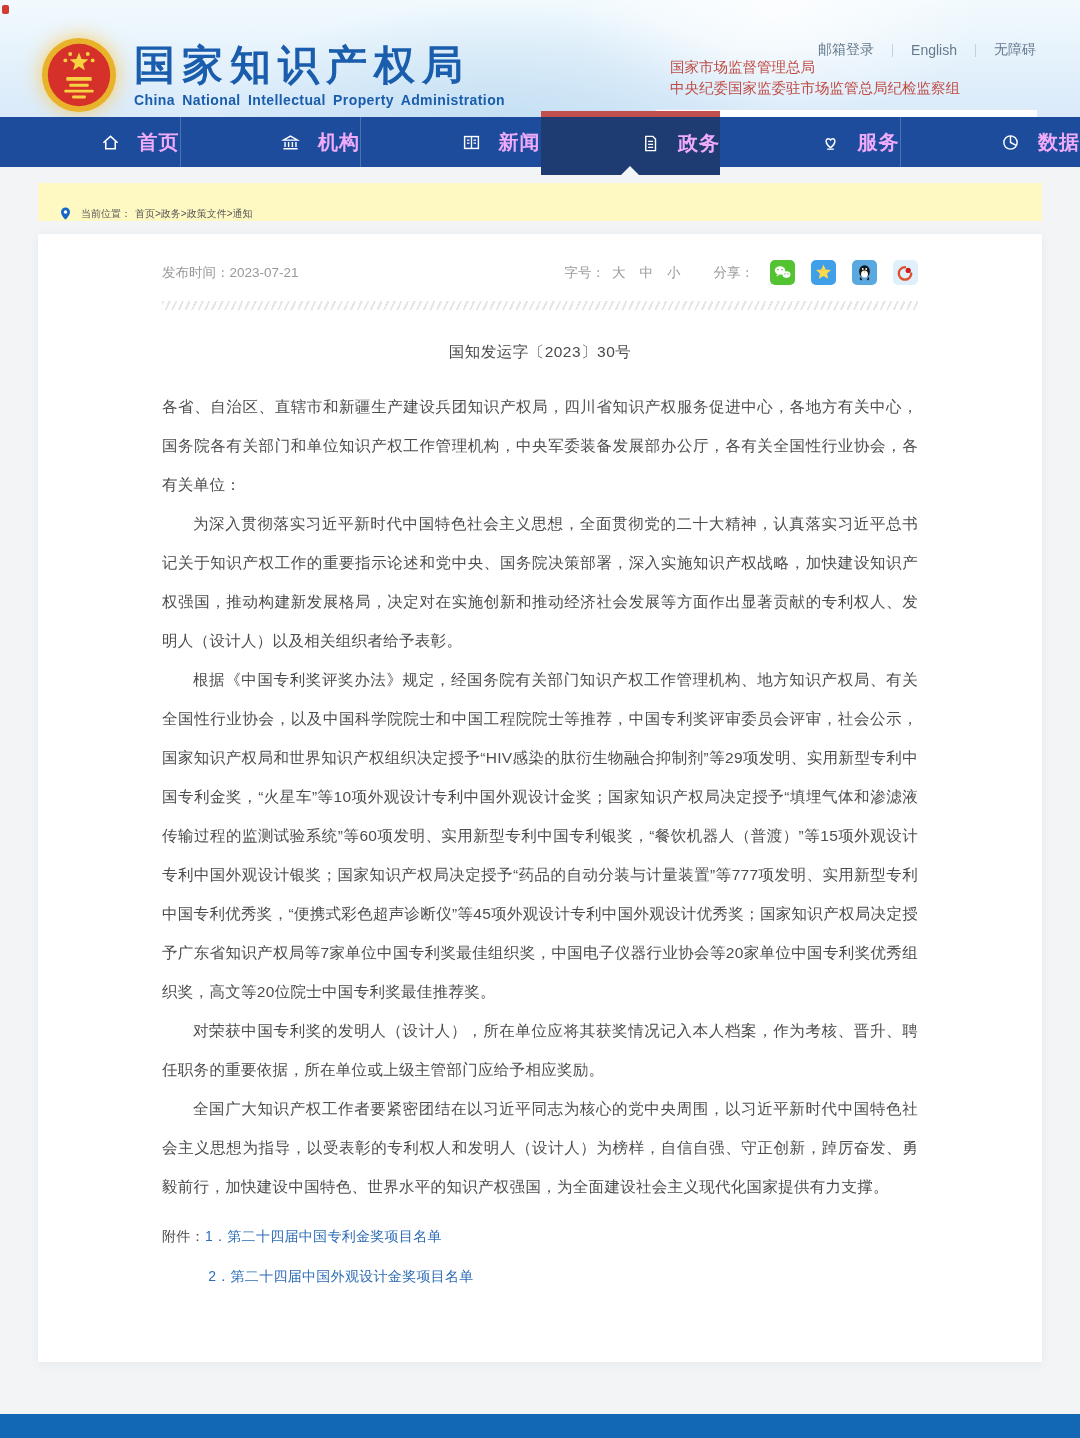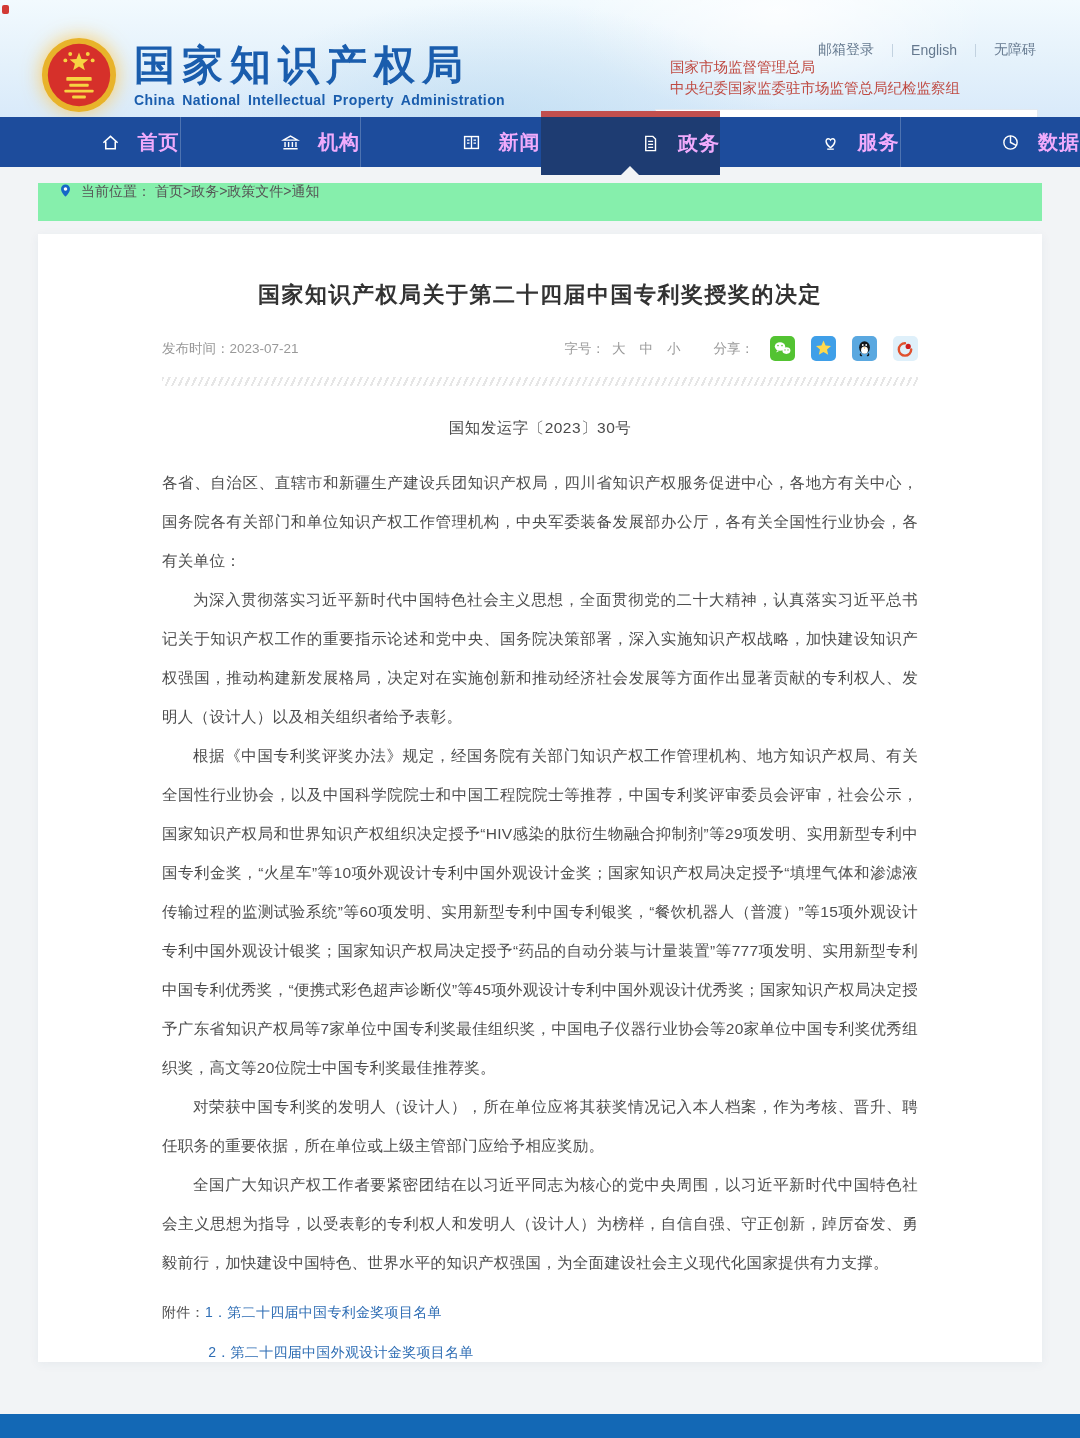--- a/index.html
+++ b/index.html
@@ -62,22 +62,22 @@
   .nav-item.active::before { content:""; position:absolute; top:0; left:0; right:0; height:6px; background:#c14f4e; }
   .nav-item.active::after {
     content:""; position:absolute; bottom:0; left:50%; transform:translateX(-50%);
     width:0; height:0; border-left:9px solid transparent; border-right:9px solid transparent; border-bottom:9px solid #f2f4f6;
   }
   .nav-item.active + .nav-item { border-left:none; }
   .nav-icon { width:19px; height:19px; display:block; }
 
   
   .breadcrumb-strip {
-    width:1004px; margin:16px auto 0; height:38px; background:#86efac;
-    display:flex; align-items:flex-start; padding-left:20px; font-size:14px; color:#555;
+    width:1004px; margin:16px auto 0; height:38px; background:#fef9c3;
+    display:flex; align-items:flex-end; padding-left:20px; font-size:10px; color:#555;
   }
   .pin-icon { width:15px; height:15px; margin-right:8px; }
   .crumb-label { color:#555; }
   .crumb-path { color:#555; margin-left:4px; }
 
   
   .card {
     width:1004px; margin:13px auto 0; background:#fff; height:1128px;
     box-shadow:0 2px 10px rgba(40,70,110,.06); overflow:hidden;
   }
@@ -211,21 +211,20 @@
   <div class="breadcrumb-strip">
     <svg class="pin-icon" viewBox="0 0 16 16">
       <path d="M8 1.5 a4.8 4.8 0 0 1 4.8 4.8 C12.8 10 8 14.5 8 14.5 S3.2 10 3.2 6.3 A4.8 4.8 0 0 1 8 1.5 Z" fill="#1668c7"></path>
       <circle cx="8" cy="6.3" r="1.9" fill="#fff"></circle>
     </svg>
     <span class="crumb-label">当前位置：</span>
     <span class="crumb-path">首页&gt;政务&gt;政策文件&gt;通知</span>
   </div>
 
   <main class="card">
-    <h1 class="article-title">国家知识产权局关于第二十四届中国专利奖授奖的决定</h1>
 
     <div class="meta-row">
       <div class="meta-left">
         <span>发布时间：</span><span>2023-07-21</span>
       </div>
       <div class="meta-right">
         <span>字号：</span>
         <span class="fs-opt">大</span>
         <span class="fs-opt">中</span>
         <span class="fs-opt">小</span>

